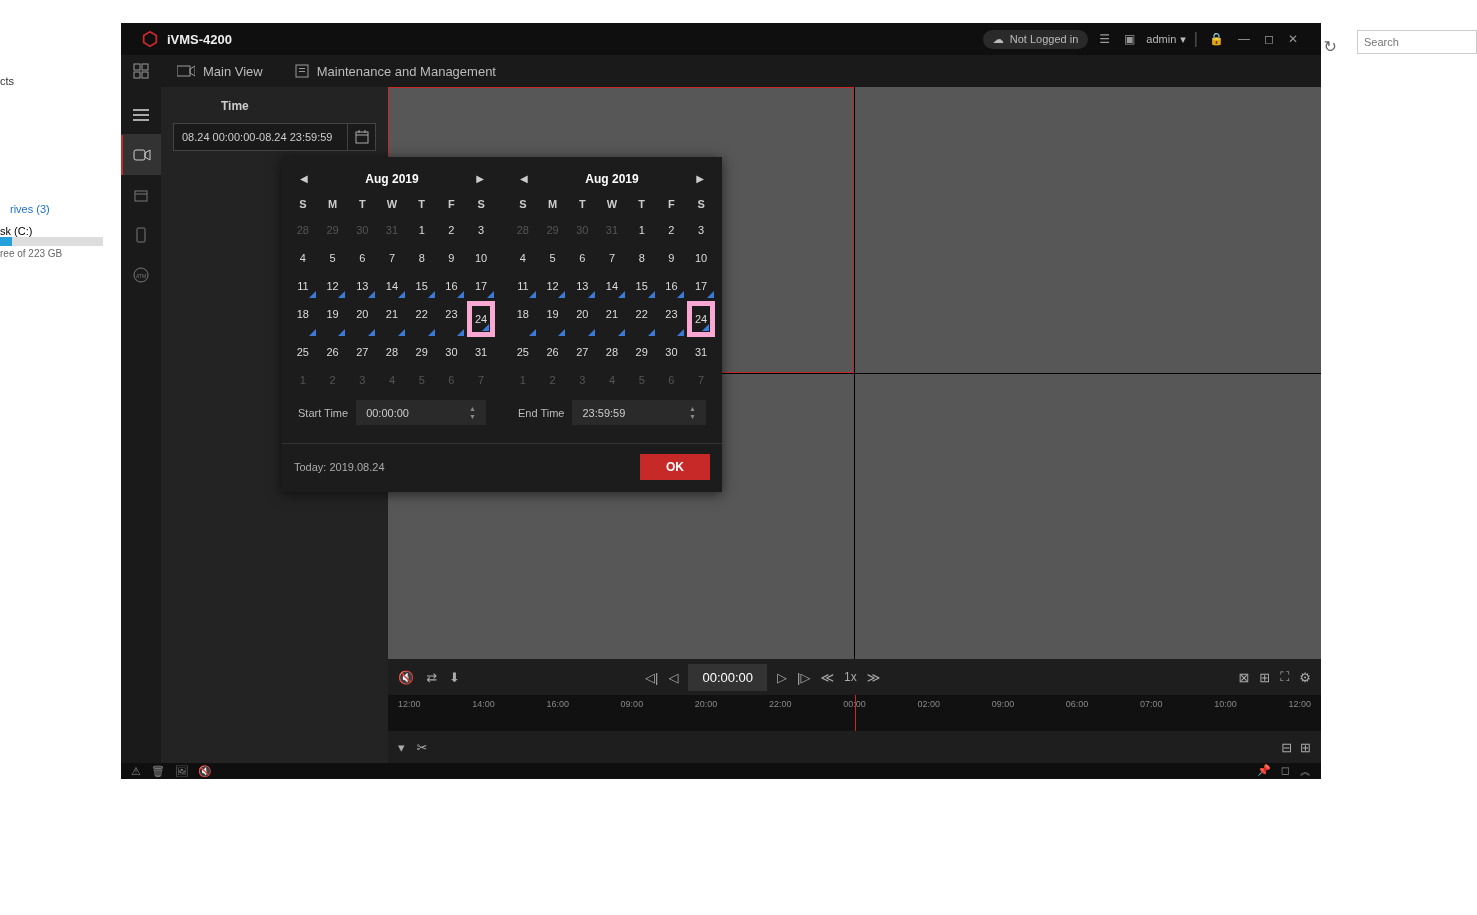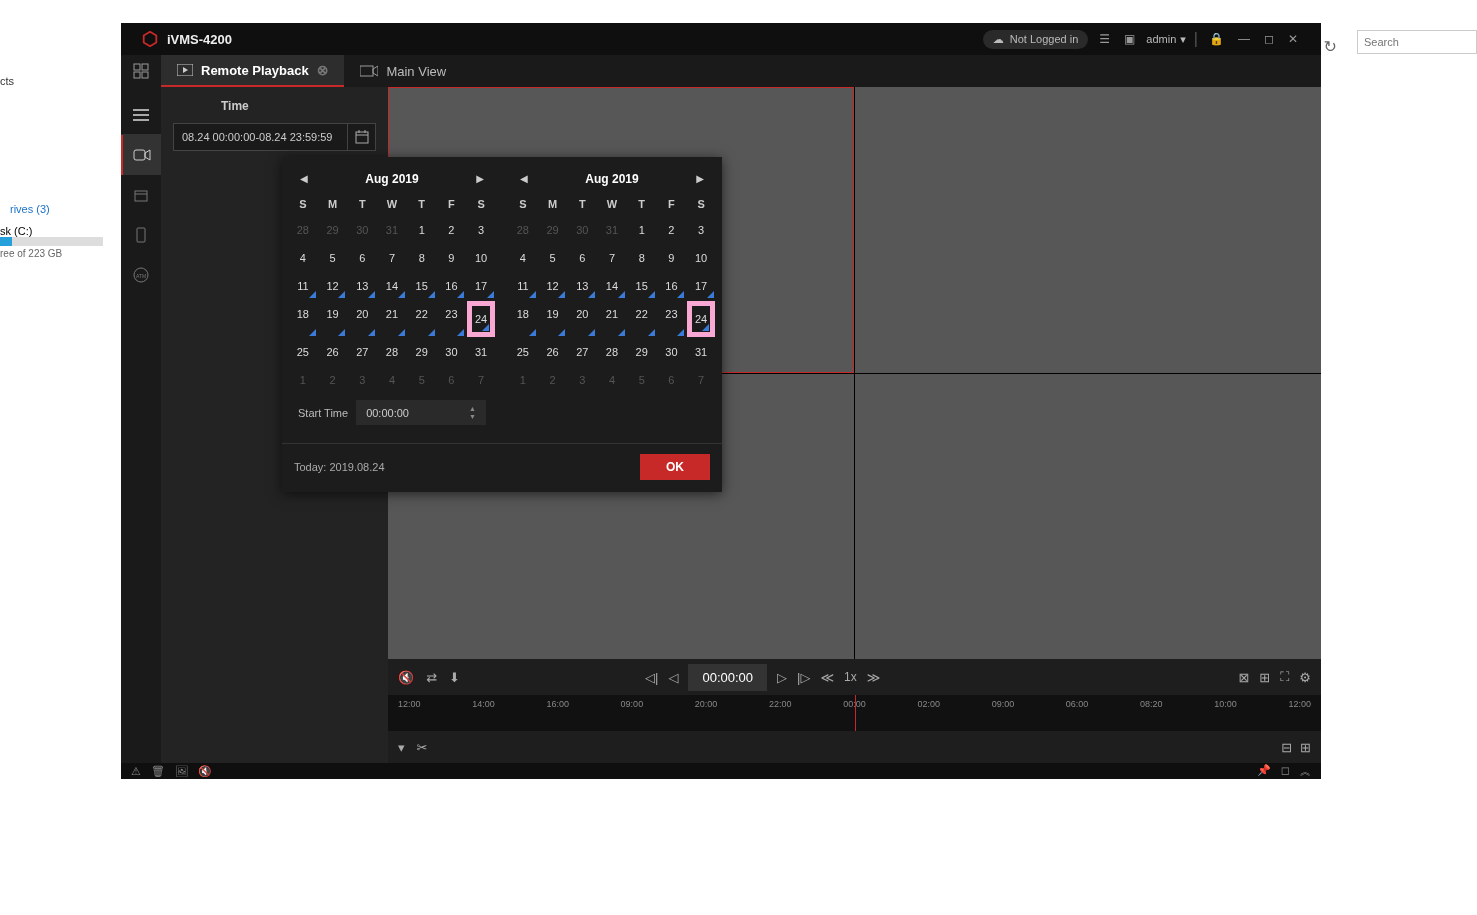--- a/index.html
+++ b/index.html
@@ -145,34 +145,34 @@
 
   <div class="tabbar">
     <div class="tab-home">
       <svg width="16" height="16" viewBox="0 0 16 16">
           <rect x="1" y="1" width="6" height="6" fill="none" stroke="#999"></rect>
           <rect x="9" y="1" width="6" height="6" fill="none" stroke="#999"></rect>
           <rect x="1" y="9" width="6" height="6" fill="none" stroke="#999"></rect>
           <rect x="9" y="9" width="6" height="6" fill="none" stroke="#999"></rect>
         </svg>
     </div>
-    <div class="tab active">
-      <svg width="16" height="12" viewBox="0 0 16 12">
-          <rect x="0" y="0" width="16" height="12" fill="none" stroke="#ccc"></rect>
-          <polygon points="6,3 11,6 6,9" fill="#ccc"></polygon>
-        </svg>
-      <span>Remote Playback</span>
-      <span class="tab-close">⊗</span>
-    </div>
     <div class="tab">
       <svg width="18" height="12" viewBox="0 0 18 12">
           <rect x="0" y="1" width="13" height="10" fill="none" stroke="#999"></rect>
           <polygon points="13,4 18,1 18,11 13,8" fill="none" stroke="#999"></polygon>
         </svg>
       <span>Main View</span>
+    </div>
+    <div class="tab">
+      <svg width="14" height="14" viewBox="0 0 14 14">
+          <rect x="1" y="1" width="12" height="12" fill="none" stroke="#999"></rect>
+          <rect x="4" y="4" width="6" height="1" fill="#999"></rect>
+          <rect x="4" y="7" width="6" height="1" fill="#999"></rect>
+        </svg>
+      <span>Maintenance and Management</span>
     </div>
   </div>
 
   <div class="content">
 
     <div class="icon-sidebar">
       <div class="sidebar-btn menu">
         <svg width="16" height="12" viewBox="0 0 16 12">
             <line x1="0" y1="1" x2="16" y2="1" stroke="#aaa" stroke-width="2"></line>
             <line x1="0" y1="6" x2="16" y2="6" stroke="#aaa" stroke-width="2"></line>
@@ -254,21 +254,21 @@
             <span>12:00</span>
             <span>14:00</span>
             <span>16:00</span>
             <span>09:00</span>
             <span>20:00</span>
             <span>22:00</span>
             <span>00:00</span>
             <span>02:00</span>
             <span>09:00</span>
             <span>06:00</span>
-            <span>08:20</span>
+            <span>07:00</span>
             <span>10:00</span>
             <span>12:00</span>
           </div>
         <div class="timeline-cursor"></div>
       </div>
 
       <div class="filter-bar">
         <span class="pb-icon">▾</span>
         <span class="pb-icon">✂</span>
         <div class="fb-right">
@@ -411,20 +411,30 @@
             <div class="cal-day">30</div>
             <div class="cal-day">31</div>
             <div class="cal-day muted">1</div>
             <div class="cal-day muted">2</div>
             <div class="cal-day muted">3</div>
             <div class="cal-day muted">4</div>
             <div class="cal-day muted">5</div>
             <div class="cal-day muted">6</div>
             <div class="cal-day muted">7</div>
           </div>
+        <div class="cal-time-row">
+          <span class="cal-time-label">End Time</span>
+          <div class="cal-time-input">
+            <span>23:59:59</span>
+            <div class="cal-spinner">
+                <span>▲</span>
+                <span>▼</span>
+              </div>
+          </div>
+        </div>
       </div>
     </div>
     <div class="cal-footer">
       <span class="cal-today">Today: 2019.08.24</span>
       <button class="cal-ok">OK</button>
     </div>
   </div>
 
 </div>
 

